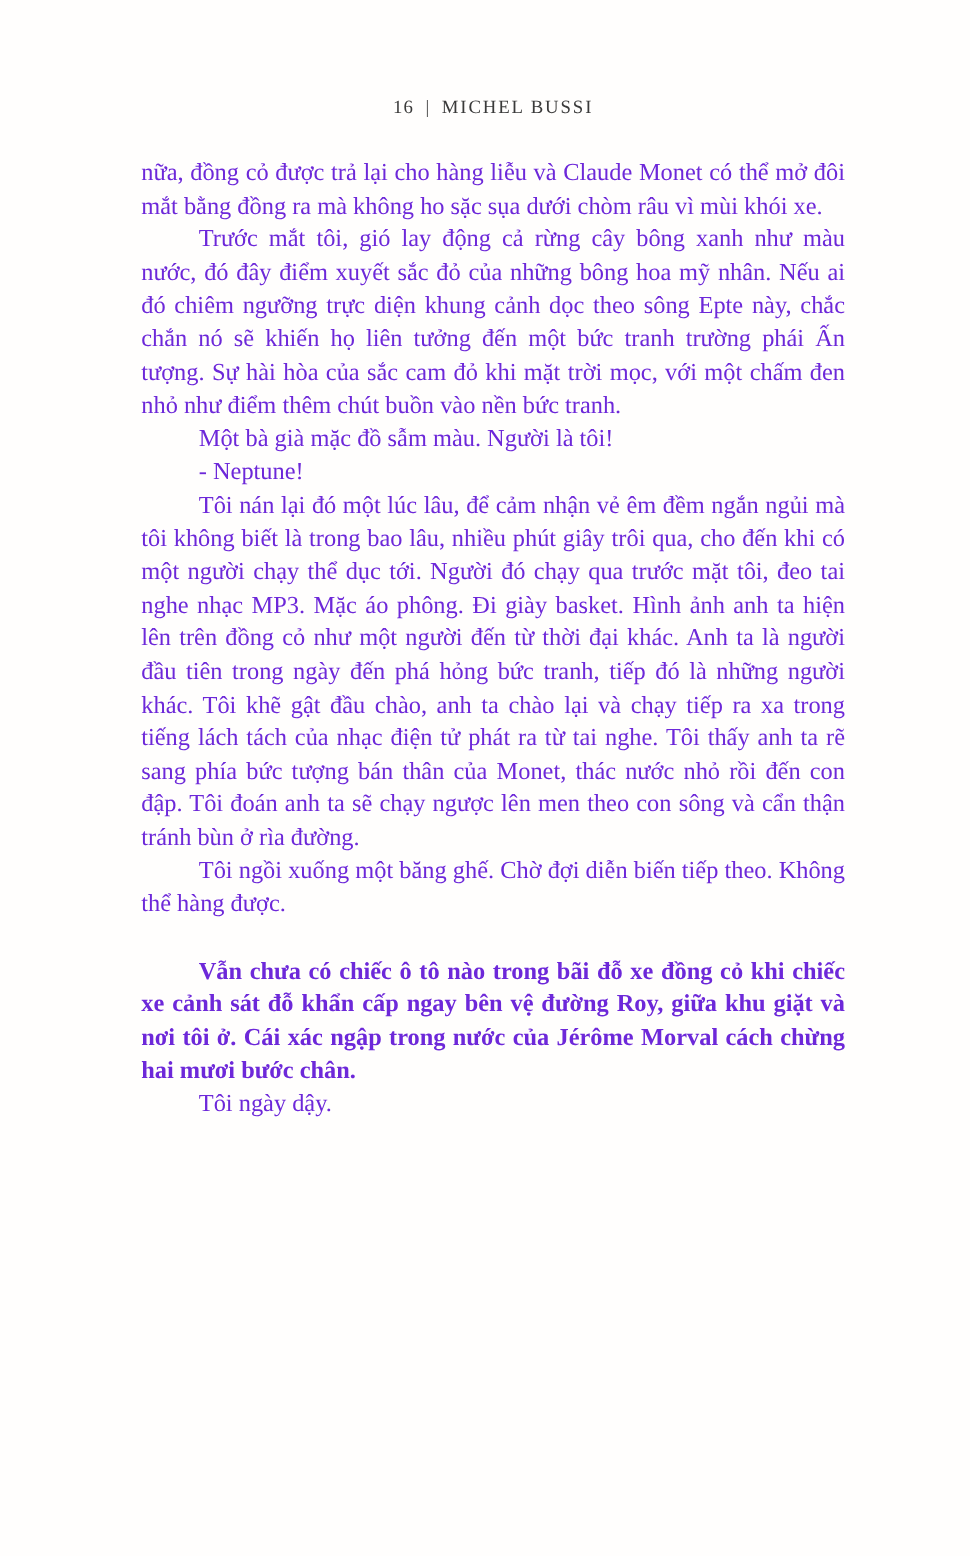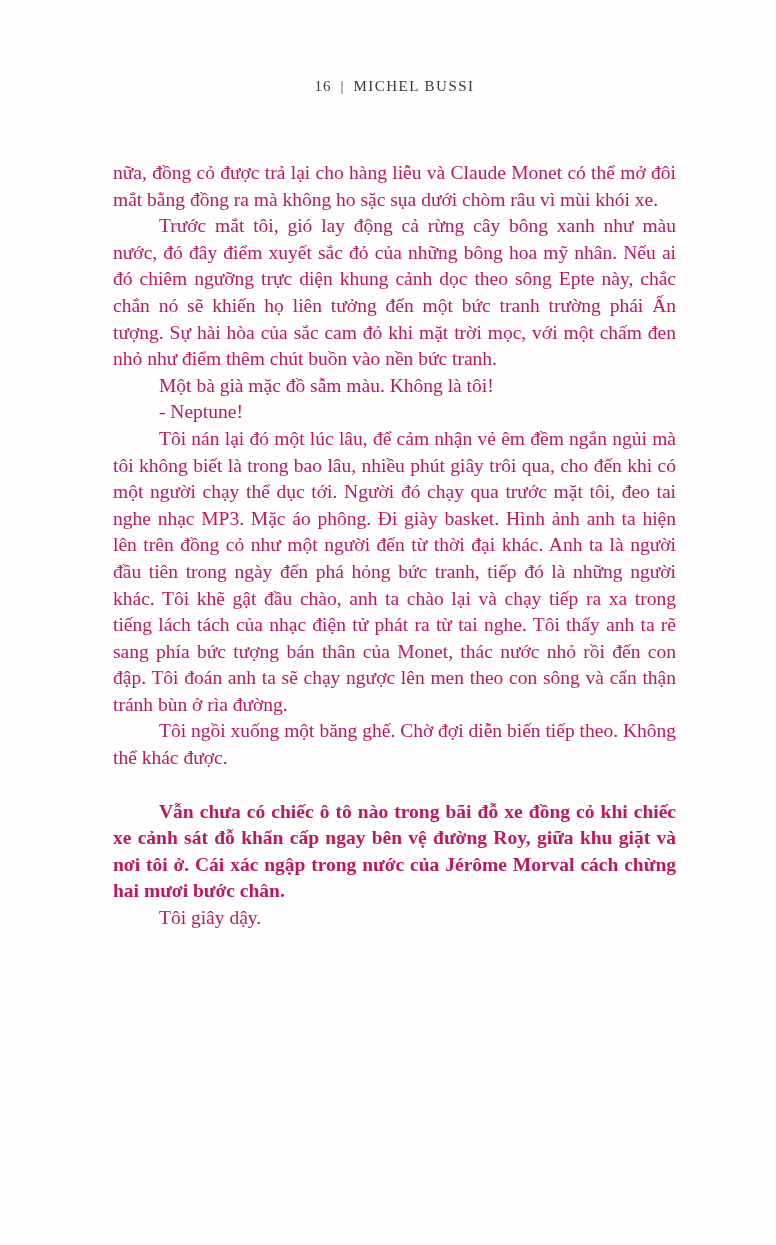--- a/index.html
+++ b/index.html
@@ -33,42 +33,41 @@
   .running-header .book-title {
     letter-spacing: 1.5px;
   }
   .body-text {
     position: absolute;
     top: 126px;
     left: 113px;
     width: 563px;
     font-size: 19.5px;
     line-height: 26.6px;
-    color: #be185d;
+    color: #6d28d9;
     text-align: justify;
     text-justify: inter-word;
-    margin-top: 34px;
   }
   p.para { text-indent: 0; }
   p.para.indent { text-indent: 46px; }
   p.para.section-break { margin-top: 27px; font-weight: bold; }
 </style>
 </head>
 <body>
 
 <div class="page">
 
   <div class="running-header">
     <span>16</span><span class="sep">|</span><span class="book-title">MICHEL BUSSI</span>
   </div>
 
   <div class="body-text">
       <p class="para">nữa, đồng cỏ được trả lại cho hàng liễu và Claude Monet có thể mở đôi mắt bằng đồng ra mà không ho sặc sụa dưới chòm râu vì mùi khói xe.</p>
       <p class="para indent">Trước mắt tôi, gió lay động cả rừng cây bông xanh như màu nước, đó đây điểm xuyết sắc đỏ của những bông hoa mỹ nhân. Nếu ai đó chiêm ngưỡng trực diện khung cảnh dọc theo sông Epte này, chắc chắn nó sẽ khiến họ liên tưởng đến một bức tranh trường phái Ấn tượng. Sự hài hòa của sắc cam đỏ khi mặt trời mọc, với một chấm đen nhỏ như điểm thêm chút buồn vào nền bức tranh.</p>
-      <p class="para indent">Một bà già mặc đồ sẫm màu. Không là tôi!</p>
+      <p class="para indent">Một bà già mặc đồ sẫm màu. Người là tôi!</p>
       <p class="para indent">- Neptune!</p>
       <p class="para indent">Tôi nán lại đó một lúc lâu, để cảm nhận vẻ êm đềm ngắn ngủi mà tôi không biết là trong bao lâu, nhiều phút giây trôi qua, cho đến khi có một người chạy thể dục tới. Người đó chạy qua trước mặt tôi, đeo tai nghe nhạc MP3. Mặc áo phông. Đi giày basket. Hình ảnh anh ta hiện lên trên đồng cỏ như một người đến từ thời đại khác. Anh ta là người đầu tiên trong ngày đến phá hỏng bức tranh, tiếp đó là những người khác. Tôi khẽ gật đầu chào, anh ta chào lại và chạy tiếp ra xa trong tiếng lách tách của nhạc điện tử phát ra từ tai nghe. Tôi thấy anh ta rẽ sang phía bức tượng bán thân của Monet, thác nước nhỏ rồi đến con đập. Tôi đoán anh ta sẽ chạy ngược lên men theo con sông và cẩn thận tránh bùn ở rìa đường.</p>
-      <p class="para indent">Tôi ngồi xuống một băng ghế. Chờ đợi diễn biến tiếp theo. Không thể khác được.</p>
+      <p class="para indent">Tôi ngồi xuống một băng ghế. Chờ đợi diễn biến tiếp theo. Không thể hàng được.</p>
       <p class="para indent section-break">Vẫn chưa có chiếc ô tô nào trong bãi đỗ xe đồng cỏ khi chiếc xe cảnh sát đỗ khẩn cấp ngay bên vệ đường Roy, giữa khu giặt và nơi tôi ở. Cái xác ngập trong nước của Jérôme Morval cách chừng hai mươi bước chân.</p>
-      <p class="para indent">Tôi giây dậy.</p>
+      <p class="para indent">Tôi ngày dậy.</p>
     </div>
 
 </div>
 
 </body></html>

